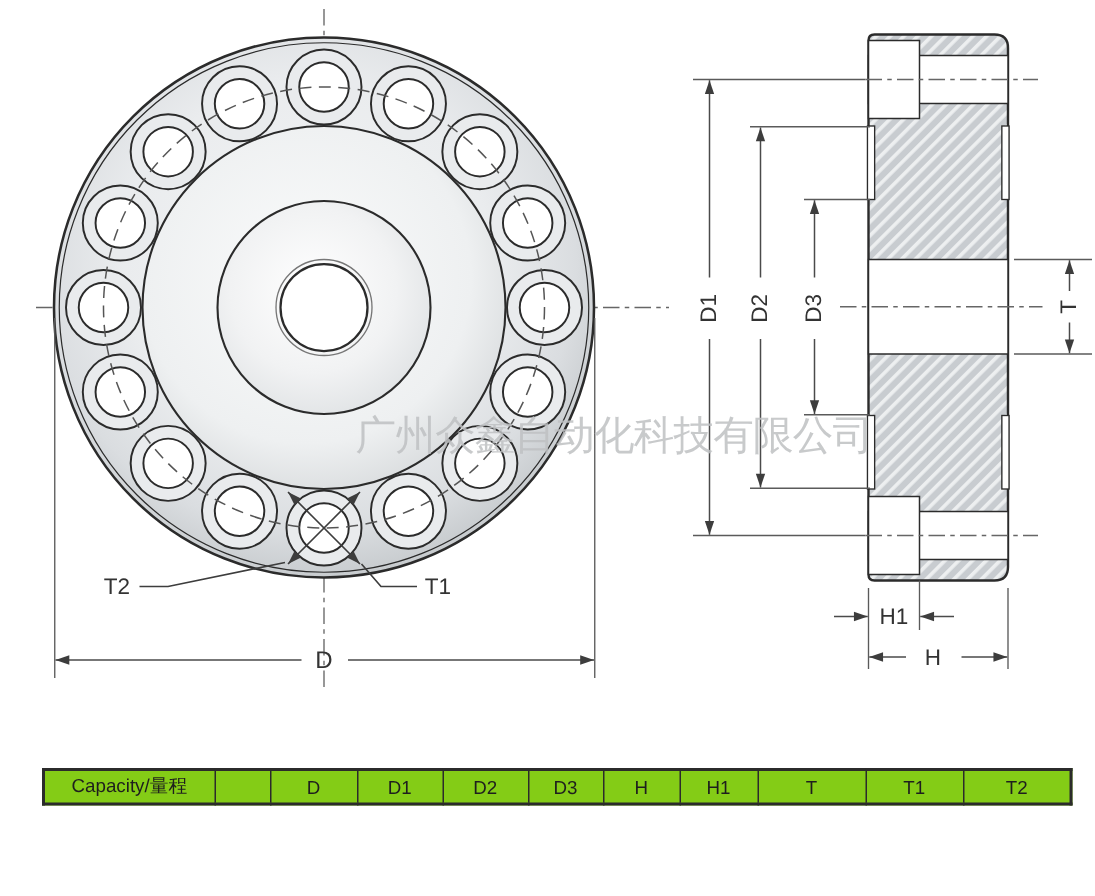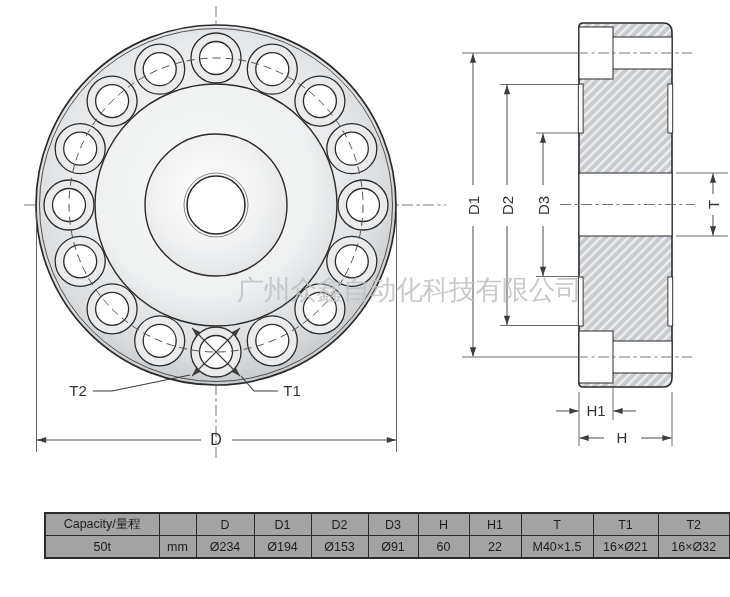--- a/index.html
+++ b/index.html
@@ -4,21 +4,21 @@
 <style>
   html,body{margin:0;padding:0;background:#fff;}
   body{width:730px;height:597px;position:relative;font-family:"Liberation Sans","DejaVu Sans",sans-serif;overflow:hidden;}
   #drawing{position:absolute;left:0;top:0;}
   .ext{stroke:#5a5a5a;stroke-width:0.9;fill:none;}
   .dim{stroke:#4a4a4a;stroke-width:1;fill:none;}
   .cl{stroke:#666;stroke-width:0.9;fill:none;stroke-dasharray:11 3.5 3 3.5;}
   .dimtxt{font-size:15px;fill:#333;font-family:"Liberation Sans","DejaVu Sans",sans-serif;}
   .dimtxt-lg{font-size:16px;fill:#333;font-family:"Liberation Sans","DejaVu Sans",sans-serif;}
   .wmark{font-size:27px;letter-spacing:-0.5px;fill:#bfc1c3;opacity:0.85;font-family:"Liberation Sans","DejaVu Sans",sans-serif;}
-  table.spec{position:absolute;left:28px;top:512px;border-collapse:collapse;table-layout:fixed;width:685px;border:2px solid #2b2b2b;background:#a3a3a3;margin-left:16px;}
+  table.spec{position:absolute;left:28px;top:512px;border-collapse:collapse;table-layout:fixed;width:685px;border:2px solid #2b2b2b;background:#84cc16;}
   table.spec td{border:1px solid #2b2b2b;height:21px;padding:0;text-align:center;vertical-align:middle;
     font-size:12.5px;color:#1e1e1e;white-space:nowrap;overflow:hidden;}
 </style>
 </head>
 <body>
 
 <svg id="drawing" width="730" height="505" viewBox="0 0 730 505" xmlns="http://www.w3.org/2000/svg">
   <defs>
     <radialGradient id="gOuter" cx="0.47" cy="0.42" r="0.62">
       <stop offset="0" stop-color="#f3f4f5"></stop>
@@ -200,27 +200,14 @@
       <td>D</td>
       <td>D1</td>
       <td>D2</td>
       <td>D3</td>
       <td>H</td>
       <td>H1</td>
       <td>T</td>
       <td>T1</td>
       <td>T2</td>
     </tr>
-    <tr>
-      <td>50t</td>
-      <td>mm</td>
-      <td>Ø234</td>
-      <td>Ø194</td>
-      <td>Ø153</td>
-      <td>Ø91</td>
-      <td>60</td>
-      <td>22</td>
-      <td>M40×1.5</td>
-      <td>16×Ø21</td>
-      <td>16×Ø32</td>
-    </tr>
   </tbody>
 </table>
 
 </body></html>

